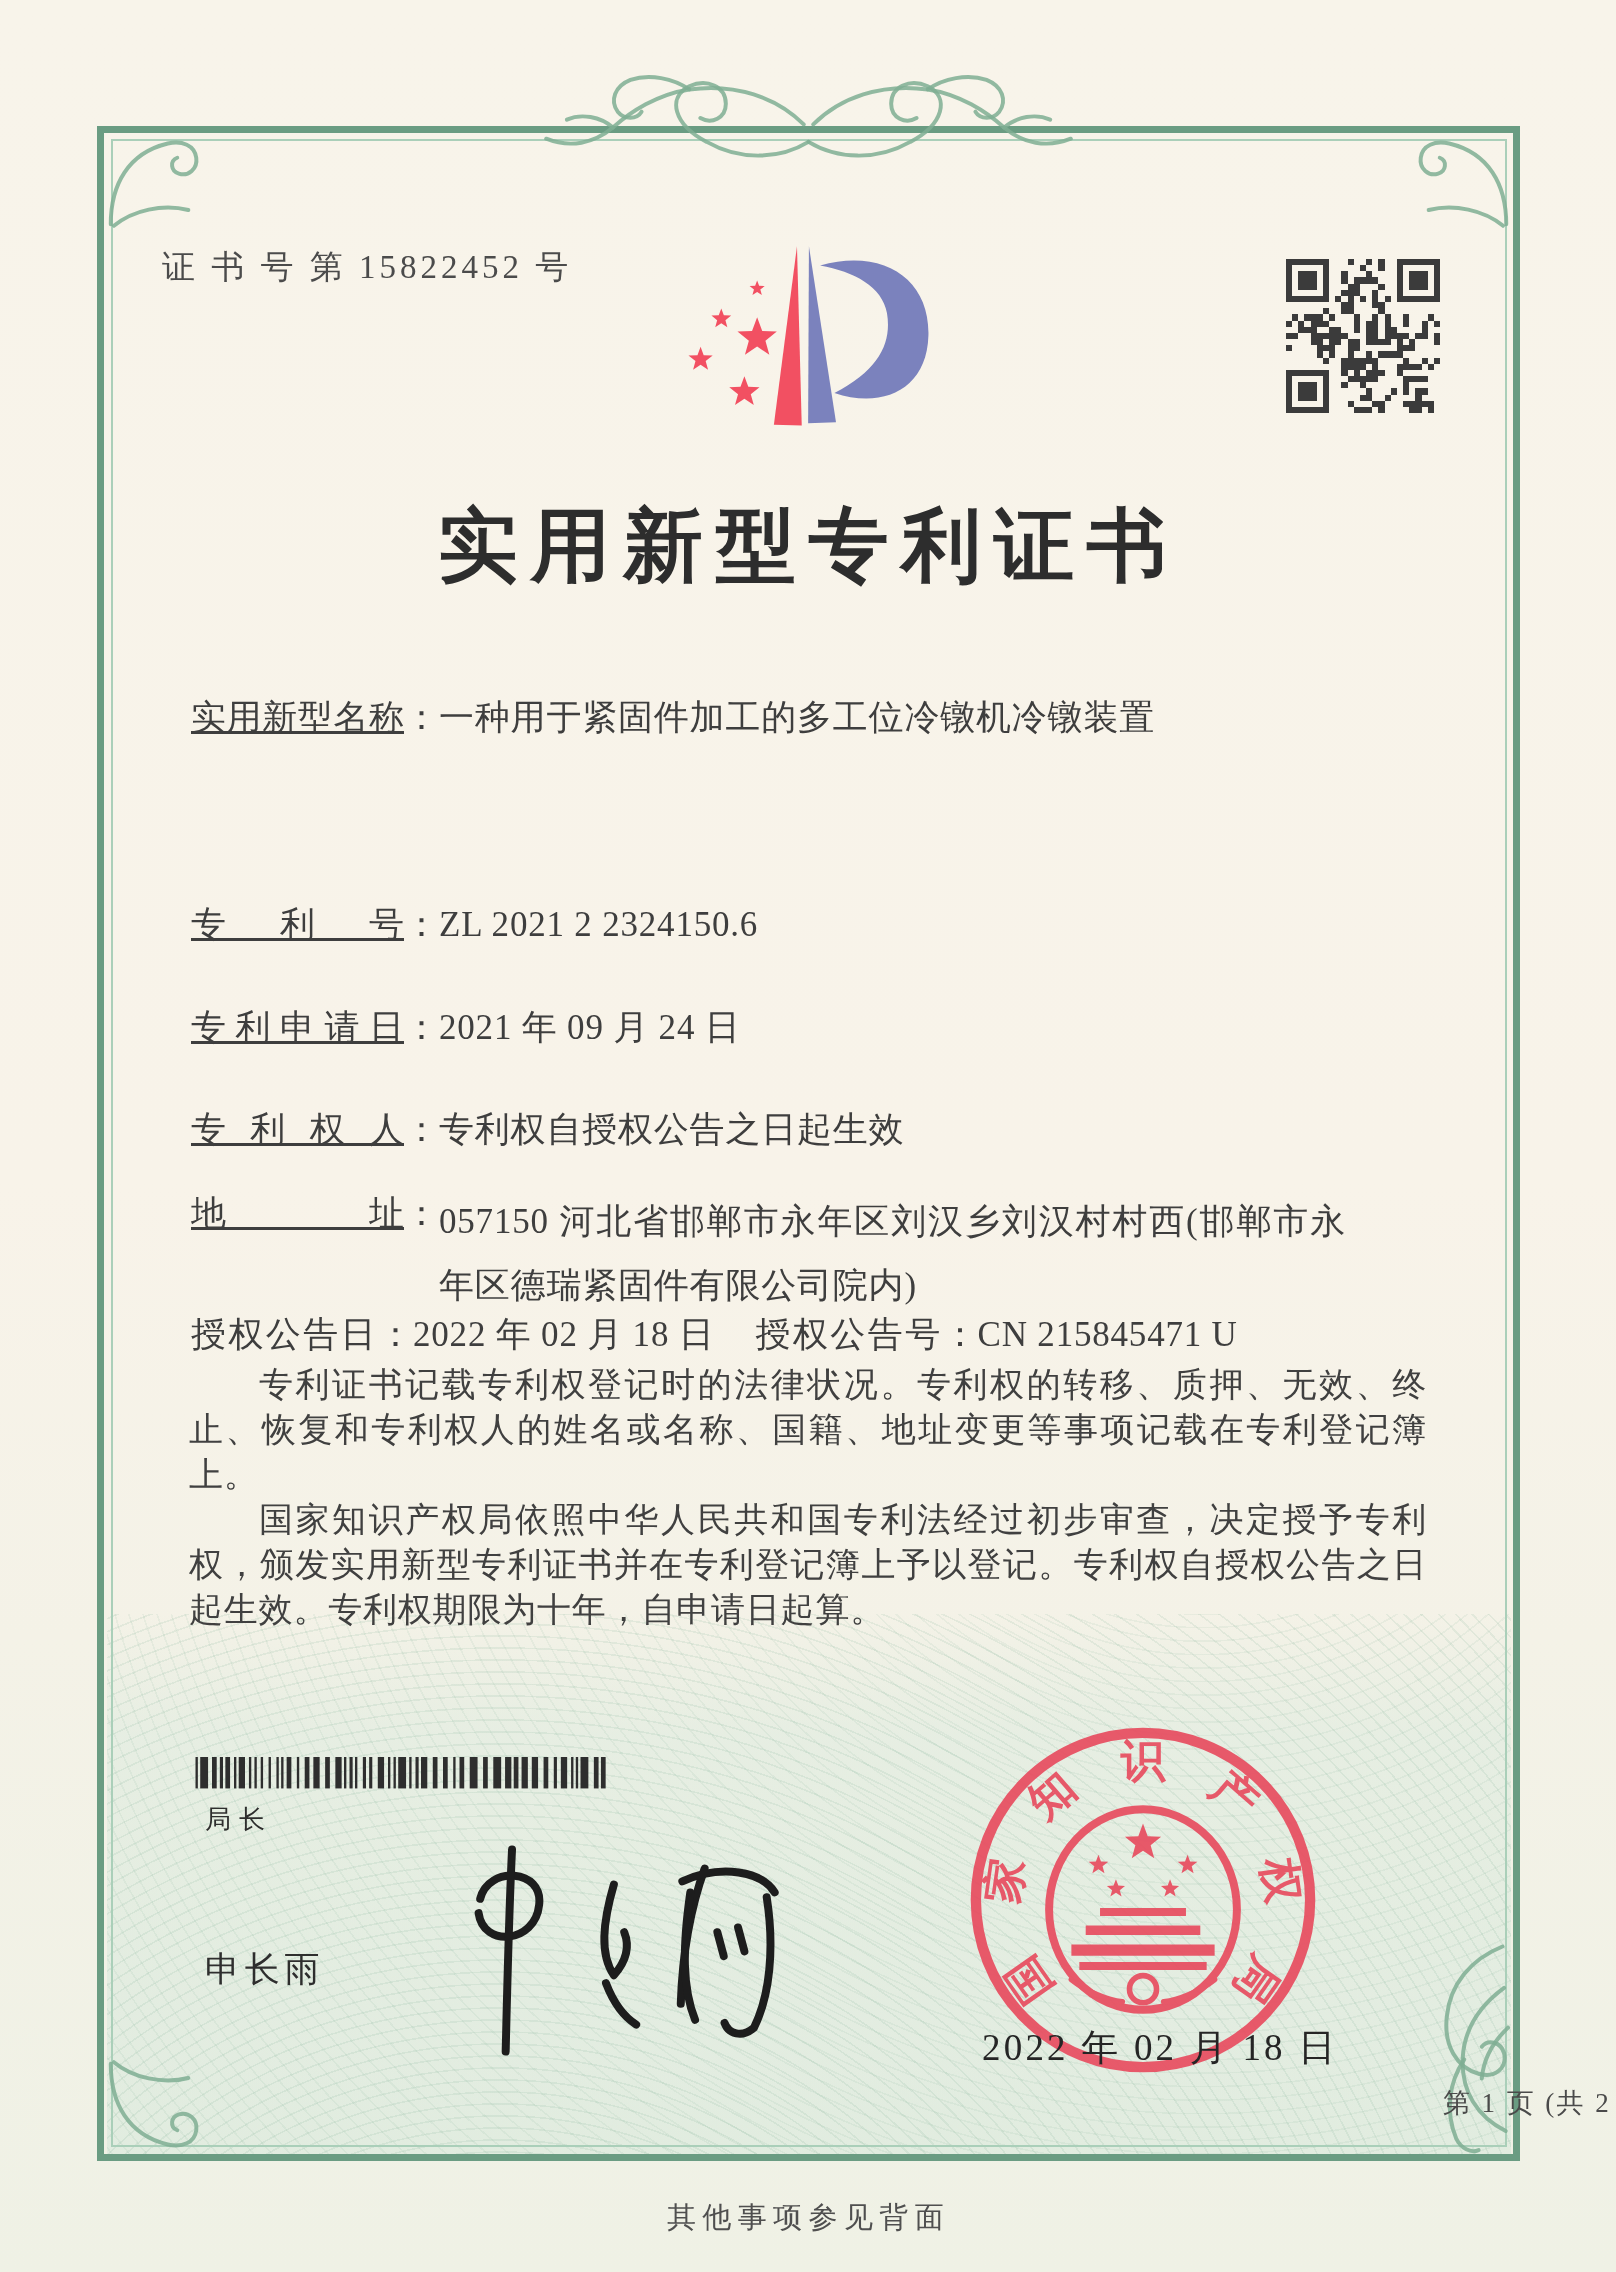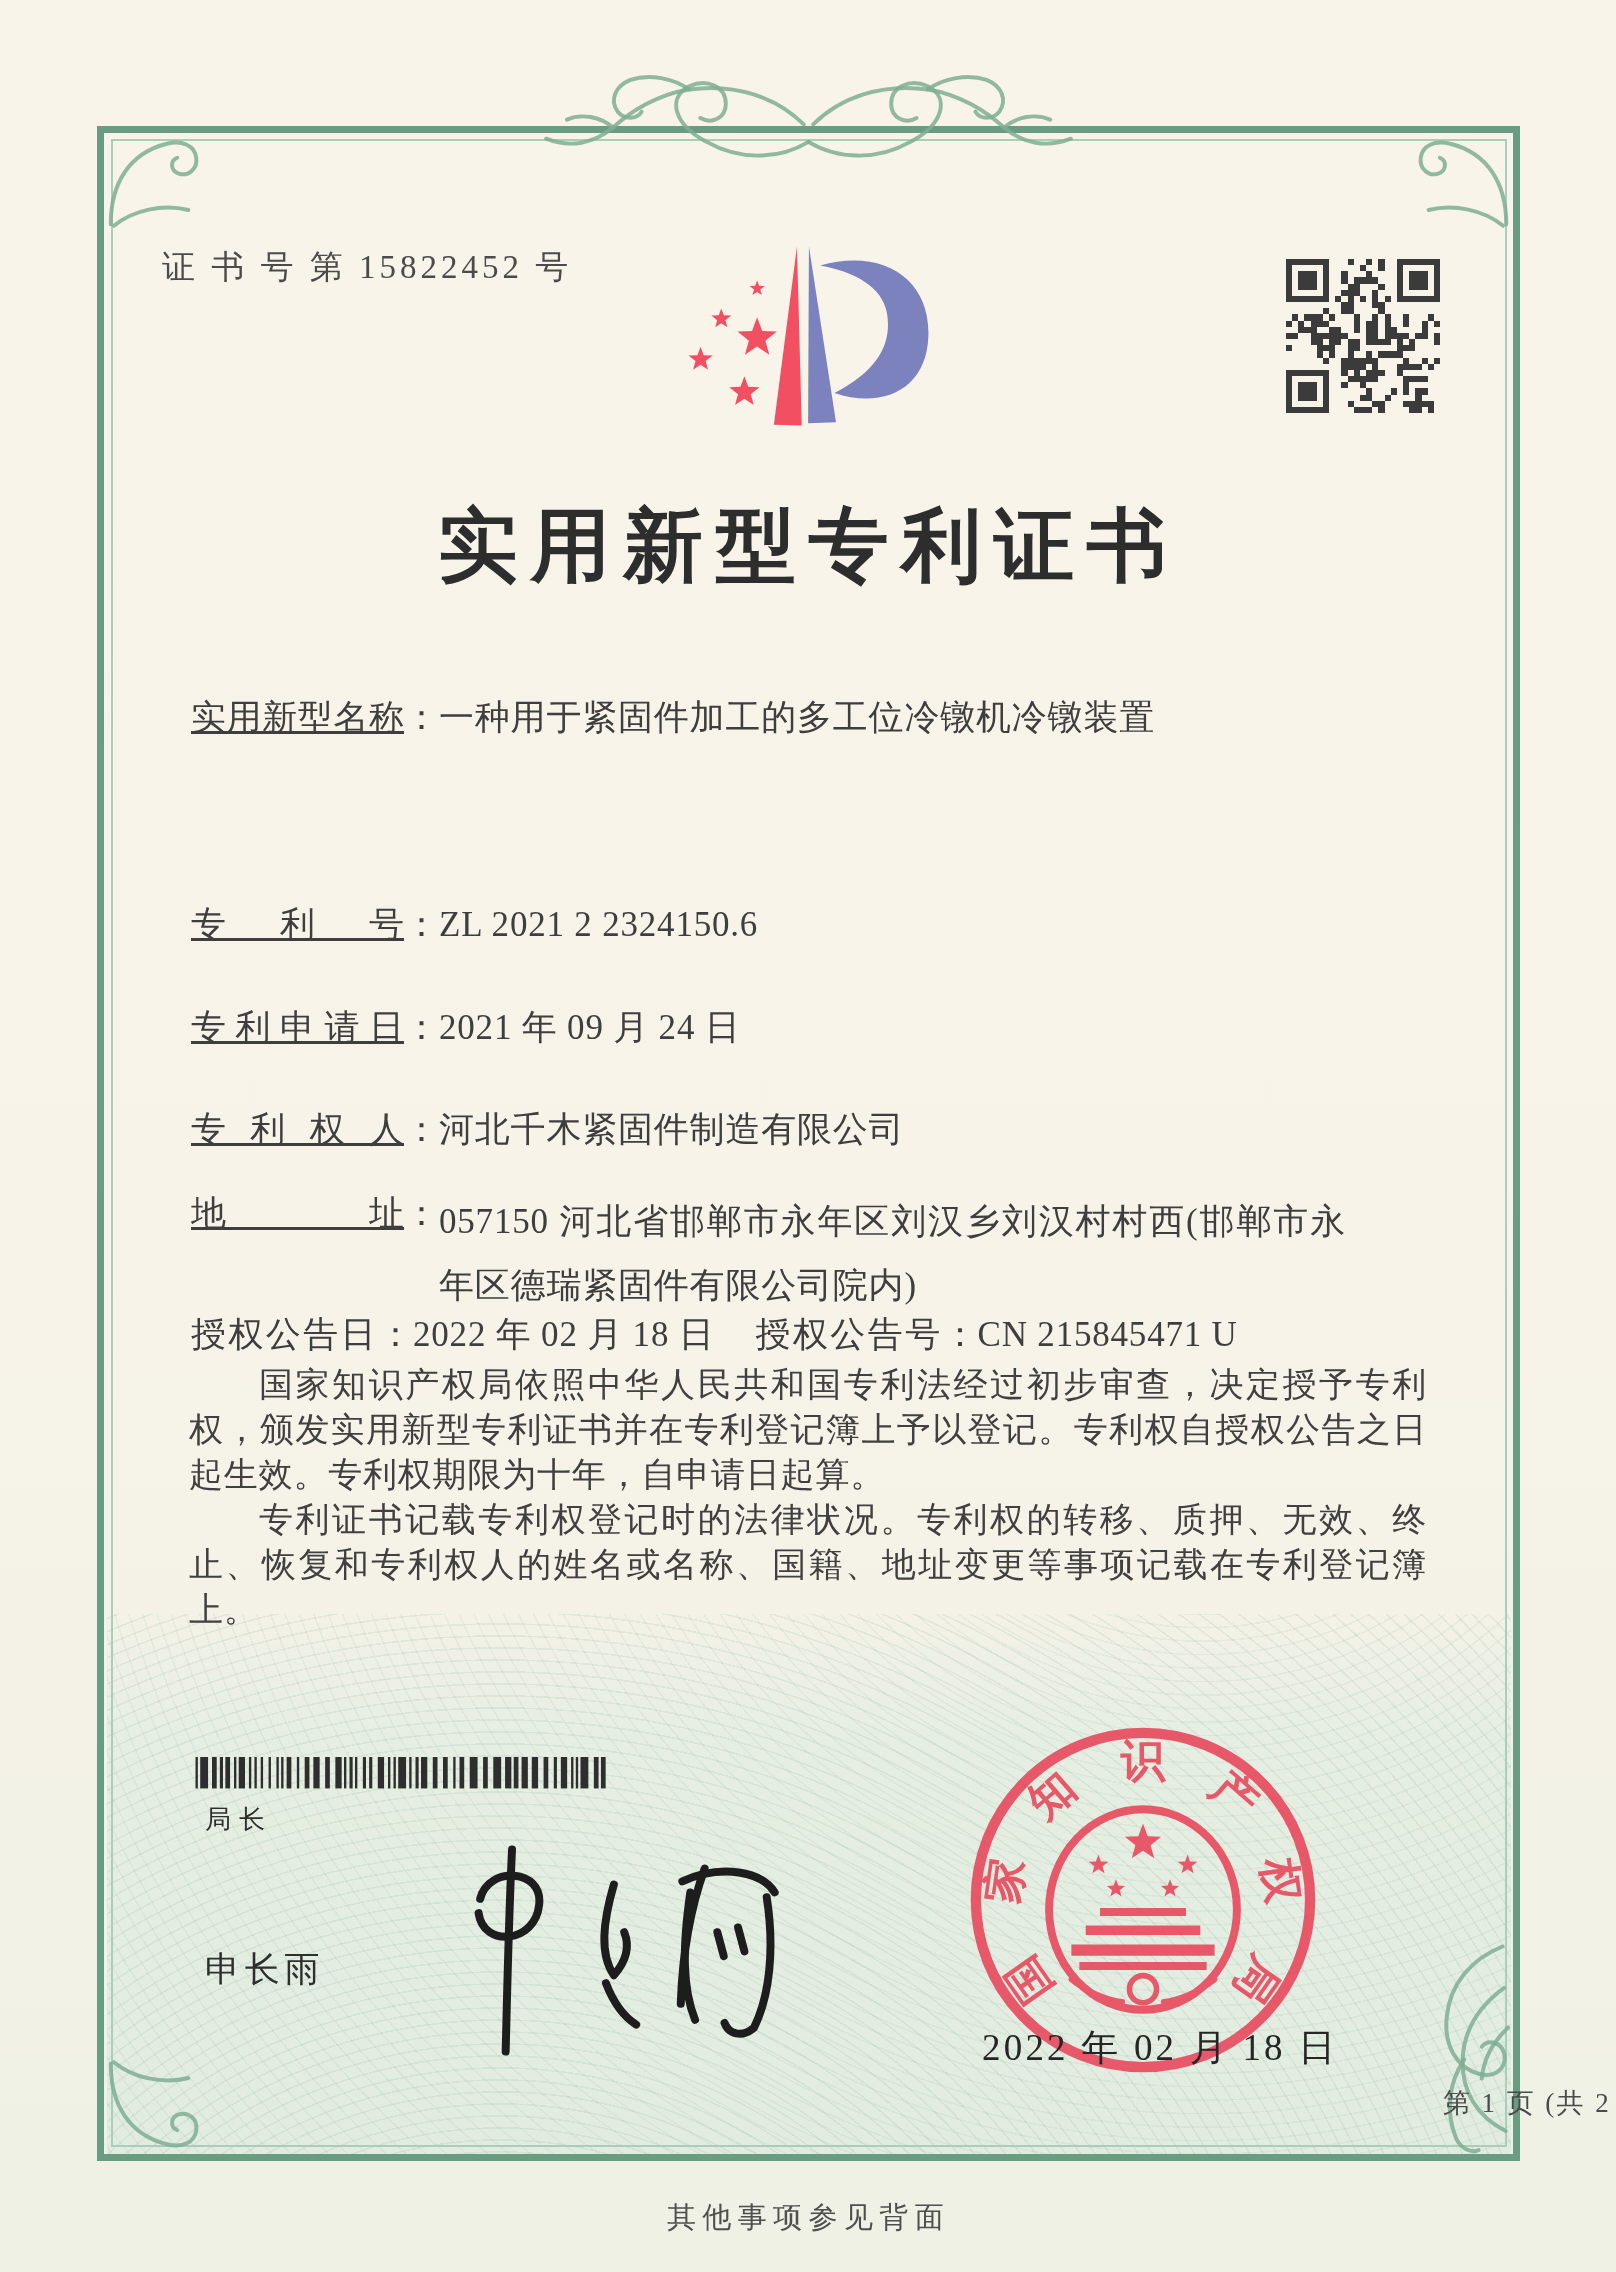--- a/index.html
+++ b/index.html
@@ -393,32 +393,32 @@
   <div class="row" style="top:694px">
     <span class="flabel">实用新型名称</span><span class="colon">：</span><span class="fvalue">一种用于紧固件加工的多工位冷镦机冷镦装置</span>
   </div>
   <div class="row" style="top:901px">
     <span class="flabel">专利号</span><span class="colon">：</span><span class="fvalue">ZL 2021 2 2324150.6</span>
   </div>
   <div class="row" style="top:1004px">
     <span class="flabel">专利申请日</span><span class="colon">：</span><span class="fvalue">2021 年 09 月 24 日</span>
   </div>
   <div class="row" style="top:1106px">
-    <span class="flabel">专利权人</span><span class="colon">：</span><span class="fvalue">河北千木紧固件制造有限公司</span>
+    <span class="flabel">专利权人</span><span class="colon">：</span><span class="fvalue">专利权自授权公告之日起生效</span>
   </div>
   <div class="row row-addr" style="top:1190px">
     <span class="flabel">地址</span><span class="colon">：</span><span class="fvalue addr-value">057150 河北省邯郸市永年区刘汉乡刘汉村村西(邯郸市永年区德瑞紧固件有限公司院内)</span>
   </div>
   <div class="row" style="top:1311px">
     <span class="glabel">授权公告日</span><span class="colon">：</span><span class="fvalue">2022 年 02 月 18 日</span><span class="glabel pair2">授权公告号</span><span class="colon">：</span><span class="fvalue">CN 215845471 U</span>
   </div>
 
   <div class="paras">
+    <p>专利证书记载专利权登记时的法律状况。专利权的转移、质押、无效、终止、恢复和专利权人的姓名或名称、国籍、地址变更等事项记载在专利登记簿上。</p>
     <p>国家知识产权局依照中华人民共和国专利法经过初步审查，决定授予专利权，颁发实用新型专利证书并在专利登记簿上予以登记。专利权自授权公告之日起生效。专利权期限为十年，自申请日起算。</p>
-    <p>专利证书记载专利权登记时的法律状况。专利权的转移、质押、无效、终止、恢复和专利权人的姓名或名称、国籍、地址变更等事项记载在专利登记簿上。</p>
   </div>
 
   <svg class="barcode" width="423" height="33" viewBox="0 0 532 42">
     <g id="barcode-bars" fill="#2e2e2e">
         <rect x="0" y="0" width="3" height="40"></rect>
         <rect x="6" y="0" width="10" height="40"></rect>
         <rect x="21" y="0" width="6" height="40"></rect>
         <rect x="31" y="0" width="4" height="40"></rect>
         <rect x="38" y="0" width="6" height="40"></rect>
         <rect x="49" y="0" width="3" height="40"></rect>

